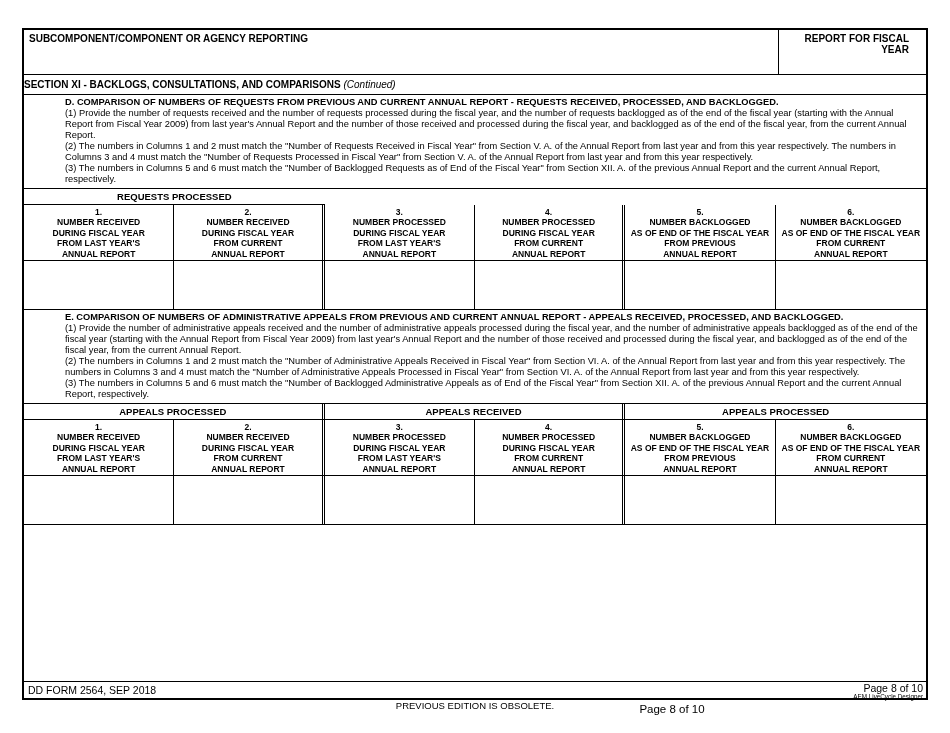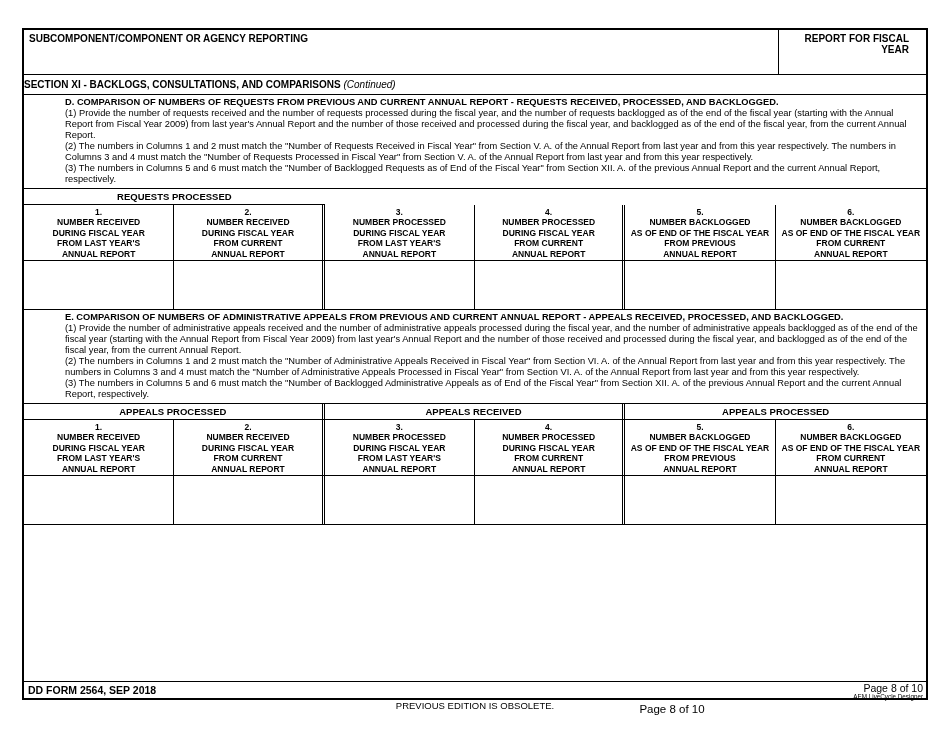--- a/index.html
+++ b/index.html
@@ -64,21 +64,21 @@
 
   .tbl-inputs { display: grid; grid-template-columns: repeat(6, 1fr); height: 48px; }
   .icell { border-right: 1px solid #000; font-size: 10px; padding: 2px 3px; }
   .tbl-inputs .icell:nth-child(2), .tbl-inputs .icell:nth-child(4) { border-right: 3px double #000; }
   .tbl-inputs .icell:nth-child(6) { border-right: none; }
 
   .spacer { flex: 1 1 auto; }
 
   
   .footer-row { position: relative; height: 17px; border-top: 1px solid #000; flex: 0 0 auto; }
-  .f-form { position: absolute; left: 4px; top: 2px; font-weight: bold; font-size: 10.5px; }
+  .f-form { position: absolute; left: 4px; top: 2px; font-weight: normal; font-size: 10.5px; }
   .f-edition { position: absolute; left: 0; right: 0; top: 18px; text-align: center; font-size: 9.5px; }
   .f-right { position: absolute; right: 3px; top: 1px; text-align: right; }
   .f-page { font-size: 10.5px; line-height: 10px; }
   .f-gen { font-size: 6.3px; line-height: 7px; }
 
   .page-bottom {
     position: absolute; top: 703px; left: 672px;
     transform: translateX(-50%);
     white-space: nowrap;
     font-size: 11.5px;

